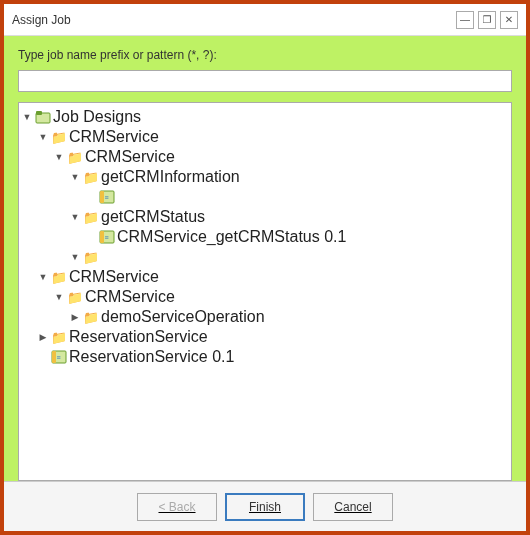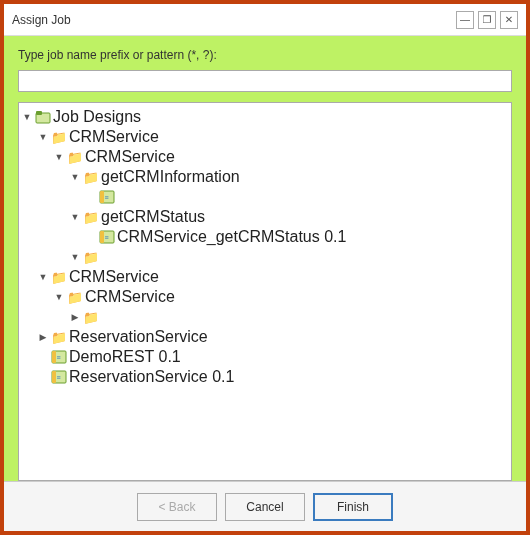--- a/index.html
+++ b/index.html
@@ -124,20 +124,21 @@
     .footer {
       height: 50px;
       display: flex;
       align-items: center;
       justify-content: center;
       gap: 8px;
       border-top: 1px solid #ccc;
       background: #f5f5f5;
       flex-shrink: 0;
       padding: 12px 14px;
+      text-decoration: underline;
     }
     .footer-btn {
       height: 28px;
       min-width: 80px;
       background: #f5f5f5;
       border: 1px solid #aaa;
       font-size: 12px;
       cursor: pointer;
       padding: 0 14px;
       color: #333;
@@ -255,54 +256,43 @@
             <span class="icon-folder">📁</span>
           </span>
           <span class="node-label">CRMService</span>
         </div>
         <div class="tree-node">
           <span class="indent" style="width: 48px;"></span>
           <span class="toggle">▶</span>
           <span class="node-icon">
             <span class="icon-folder">📁</span>
           </span>
+          <span class="node-label">demoServiceOperation</span>
         </div>
         <div class="tree-node">
           <span class="indent" style="width: 16px;"></span>
           <span class="toggle">▶</span>
           <span class="node-icon">
             <span class="icon-folder">📁</span>
           </span>
           <span class="node-label">ReservationService</span>
         </div>
         <div class="tree-node">
           <span class="indent" style="width: 16px;"></span>
           <span class="toggle"></span>
           <span class="node-icon">
             <svg width="16" height="16" viewBox="0 0 16 16">
               <rect x="1" y="2" width="14" height="12" rx="1" fill="#d4e8a0" stroke="#6a9e2e" stroke-width="1"></rect>
               <rect x="1" y="2" width="4" height="12" rx="1" fill="#f0c040"></rect>
               <text x="5.5" y="11" font-size="7" fill="#3a7bbf" font-family="sans-serif">≡</text>
             </svg>
           </span>
-          <span class="node-label">DemoREST 0.1</span>
-        </div>
-        <div class="tree-node">
-          <span class="indent" style="width: 16px;"></span>
-          <span class="toggle"></span>
-          <span class="node-icon">
-            <svg width="16" height="16" viewBox="0 0 16 16">
-              <rect x="1" y="2" width="14" height="12" rx="1" fill="#d4e8a0" stroke="#6a9e2e" stroke-width="1"></rect>
-              <rect x="1" y="2" width="4" height="12" rx="1" fill="#f0c040"></rect>
-              <text x="5.5" y="11" font-size="7" fill="#3a7bbf" font-family="sans-serif">≡</text>
-            </svg>
-          </span>
           <span class="node-label">ReservationService 0.1</span>
         </div>
       </div>
   </div>
 
   <div class="footer">
     <button class="footer-btn" disabled="">&lt; Back</button>
+    <button class="footer-btn primary">Finish</button>
     <button class="footer-btn">Cancel</button>
-    <button class="footer-btn primary">Finish</button>
   </div>
 </div>
 
 </body></html>

